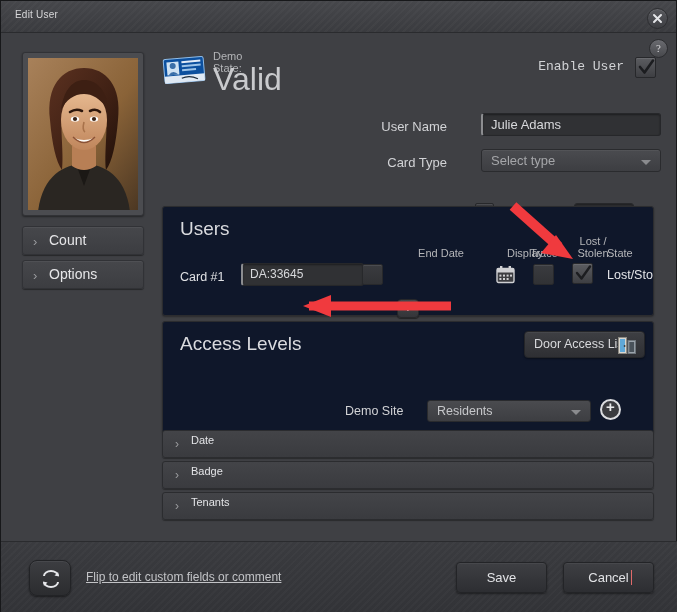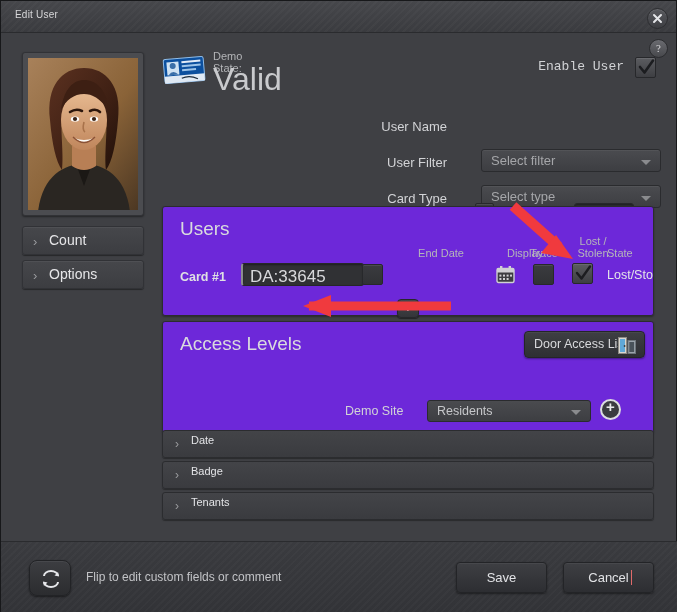--- a/index.html
+++ b/index.html
@@ -107,34 +107,34 @@
   .kp-row .pin-lbl{position:absolute;left:171px;top:4px;font-size:13px;color:#d2d3d6;}
   .pin-inp{
     position:absolute;left:203px;top:0px;width:60px;height:21px;
     background:#303134;border:1px solid #26272a;border-radius:3px;box-sizing:border-box;
     box-shadow:inset 0 1px 2px rgba(0,0,0,.4);
   }
   .pin-inp .ph{position:absolute;left:9px;top:0px;font-size:13px;color:#86878a;letter-spacing:-1px;}
   
   .panel{
     position:absolute;left:161px;
-    background:#6d28d9;border:1px solid #2b2c2f;border-radius:3px;box-sizing:border-box;
+    background:#0f172a;border:1px solid #2b2c2f;border-radius:3px;box-sizing:border-box;
     box-shadow:0 1px 2px rgba(0,0,0,.35);
   }
   #panel-users{top:173px;width:492px;height:110px;}
   #panel-access{top:288px;width:492px;height:112px;padding-left:35px;}
   .panel-title{position:absolute;left:17px;top:11px;font-size:19px;color:#d9dade;font-weight:300;}
   
   .colhdr{position:absolute;font-size:11px;color:#b5b6b9;text-align:center;}
   .urow{position:absolute;left:0;top:56px;width:100%;height:28px;}
-  .card-lbl{position:absolute;left:17px;top:7px;font-size:12.5px;color:#dfe0e3;font-weight:bold;}
+  .card-lbl{position:absolute;left:17px;top:7px;font-size:12.5px;color:#dfe0e3;font-weight:normal;}
   .card-inp{
     position:absolute;left:78px;top:0;width:123px;height:23px;
     background:#303134;border:1px solid #26272a;border-left:2px solid #8c8d90;border-radius:3px;
-    box-sizing:border-box;color:#d8d9dc;font-size:17px;padding:3px 0 0 7px;
+    box-sizing:border-box;color:#d8d9dc;font-size:12px;padding:3px 0 0 7px;
     box-shadow:inset 0 1px 2px rgba(0,0,0,.4);
   }
   .date-inp{
     position:absolute;left:228px;top:0;width:100px;height:23px;
     background:#303134;border:1px solid #26272a;border-radius:3px;box-sizing:border-box;
     color:#8e8f92;font-size:12.5px;padding:3px 0 0 9px;
     box-shadow:inset 0 1px 2px rgba(0,0,0,.4);
   }
   .state-val{position:absolute;left:444px;top:5px;font-size:12.5px;color:#e4e5e8;white-space:nowrap;}
   .plusbtn{
@@ -183,21 +183,21 @@
       repeating-linear-gradient(135deg,rgba(255,255,255,.02) 0 2px,rgba(0,0,0,0) 2px 5px),
       linear-gradient(#3a3b3f,#323337);
     border-top:1px solid #2a2b2e;box-sizing:border-box;
   }
   .flipbtn{
     position:absolute;left:28px;top:18px;width:42px;height:36px;
     background:linear-gradient(#3c3d41,#2b2c2f);border:1px solid #222326;border-radius:8px;
     box-sizing:border-box;box-shadow:0 1px 2px rgba(0,0,0,.5),inset 0 1px 0 rgba(255,255,255,.06);
   }
   .flipbtn svg{position:absolute;left:10px;top:8px;}
-  .fliptxt{position:absolute;left:85px;top:28px;font-size:12px;color:#c2c3c6;}
+  .fliptxt{position:absolute;left:85px;top:28px;font-size:12px;color:#c2c3c6;text-decoration:underline;}
   .fbtn{
     position:absolute;top:20px;width:91px;height:31px;
     background:linear-gradient(#3e3f43,#2d2e32);border:1px solid #232427;border-radius:4px;
     box-sizing:border-box;color:#e2e3e6;font-size:13px;text-align:center;line-height:29px;
     box-shadow:0 1px 2px rgba(0,0,0,.45),inset 0 1px 0 rgba(255,255,255,.05);
   }
   #btn-save{left:455px;}
   #btn-cancel{left:562px;}
   #btn-cancel::after{content:"";position:absolute;right:21px;top:7px;width:1px;height:15px;background:#e06a6a;}
   
@@ -304,27 +304,21 @@
       <div class="chk">
         <svg width="19" height="19" viewBox="0 0 19 19">
           <path d="M3 9 L7.5 14.5 L16 2.5" stroke="#1c1d20" stroke-width="2.6" fill="none" stroke-linecap="round" stroke-linejoin="round"></path>
         </svg>
       </div>
     </div>
 
     <div class="frm">
       <div class="frow">
         <span class="lbl">User Name</span>
-      </div>
-      <div class="frow">
-        <span class="lbl">User Filter</span>
-        <div class="sel">
-          <span>Select filter</span>
-          <i class="arr"></i>
-        </div>
+        <div class="inp caret">Julie Adams</div>
       </div>
       <div class="frow">
         <span class="lbl">Card Type</span>
         <div class="sel">
           <span>Select type</span>
           <i class="arr"></i>
         </div>
       </div>
     </div>
 

